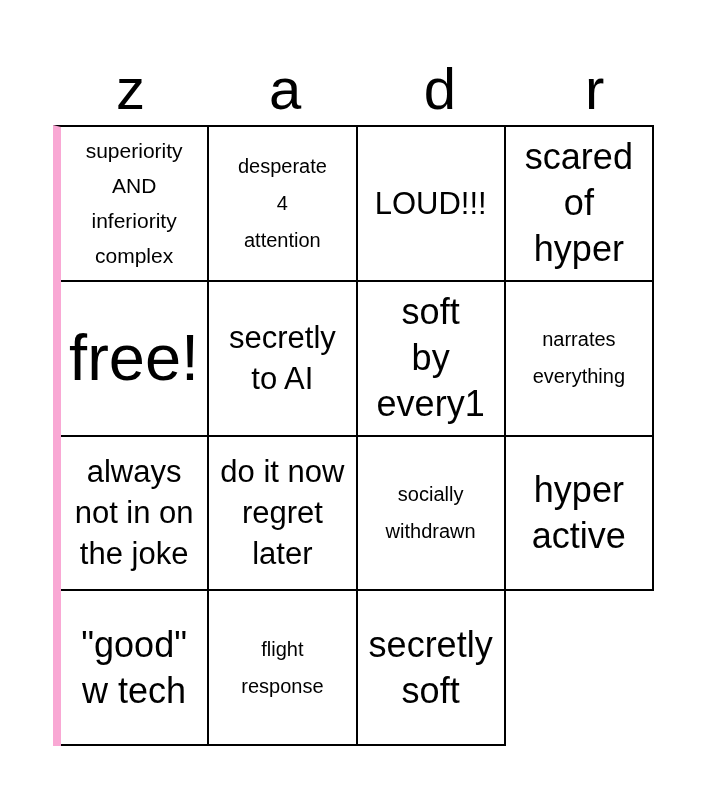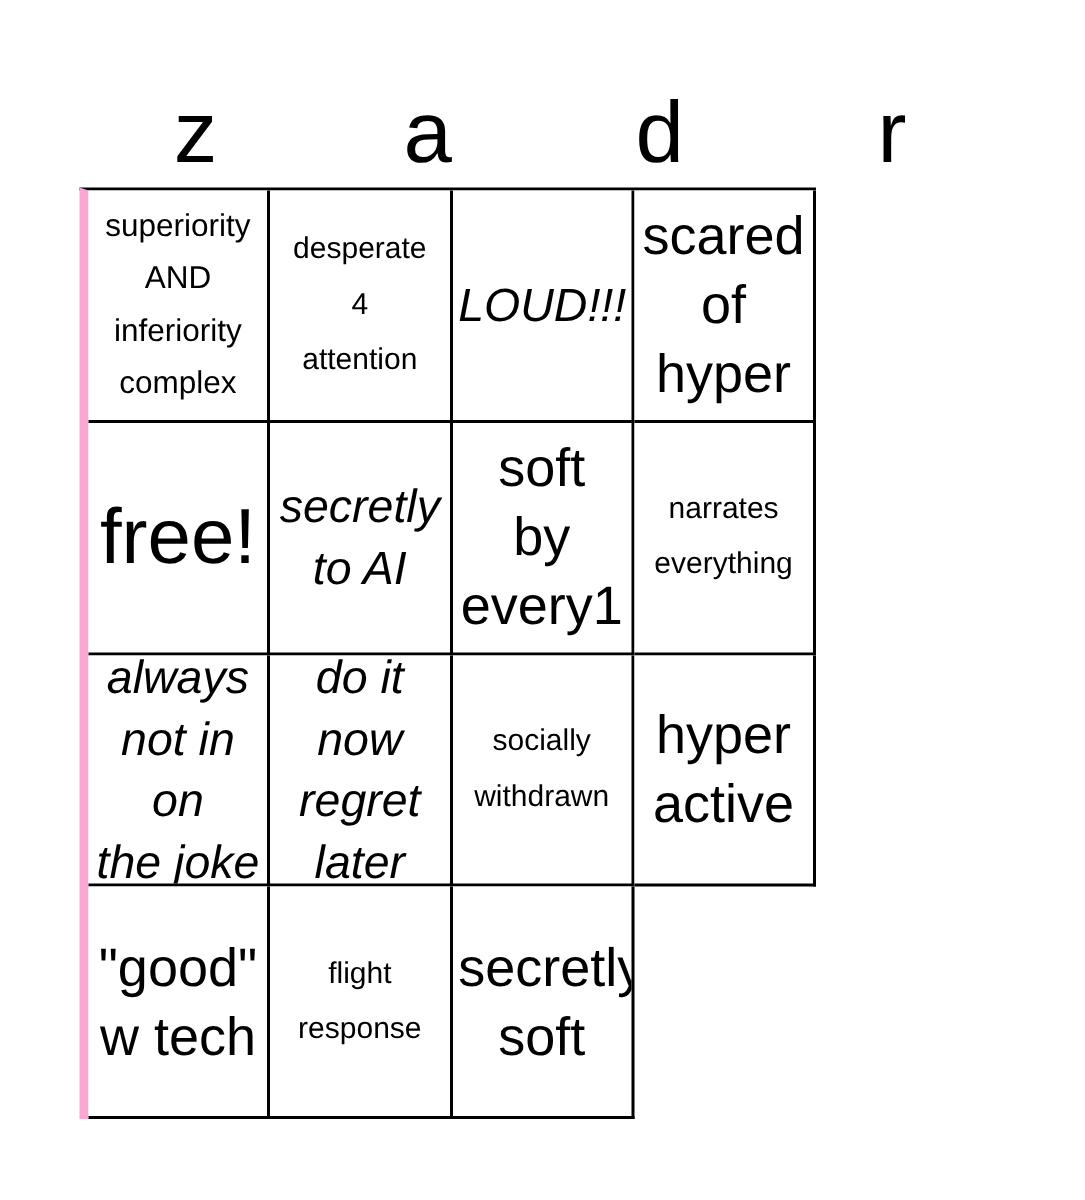--- a/index.html
+++ b/index.html
@@ -38,28 +38,28 @@
     font-weight: 400;
     letter-spacing: 0px;
     color: #000000;
     white-space: pre;
   }
   
   #bingo-grid {
     position: absolute;
     left: 53px;
     top: 125px;
-    width: 491px;
+    width: 601px;
     height: 621px;
     box-sizing: border-box;
     display: grid;
     grid-template-columns: repeat(4, 1fr);
     grid-template-rows: repeat(4, 1fr);
     border-top: 2px solid #000000;
-    border-left: 6px solid #f9a8d4;
+    border-left: 8px solid #f9a8d4;
     background: #ffffff;
   }
   .bingo-cell {
     box-sizing: border-box;
     border-right: 2px solid #000000;
     border-bottom: 2px solid #000000;
     display: flex;
     align-items: center;
     justify-content: center;
     text-align: center;
@@ -70,23 +70,23 @@
   .cell-text {
     display: block;
     width: 100%;
     white-space: pre-line;
     color: #000000;
     font-weight: 400;
   }
   
   .sz-xs .cell-text { font-size: 21px;  line-height: 35px; }
   .sz-sm .cell-text { font-size: 20px;  line-height: 37px; }
-  .sz-md .cell-text { font-size: 31px;  line-height: 41px; font-style: italic; }
+  .sz-md .cell-text { font-size: 31px;  line-height: 41px; }
   .sz-lg .cell-text { font-size: 36px;  line-height: 46px; }
-  .sz-xl .cell-text { font-size: 52px;  line-height: 58px; }
+  .sz-xl .cell-text { font-size: 65px;  line-height: 58px; }
 </style>
 </head>
 <body>
 
 <div id="card">
 
   <div id="header-row">
       <div class="header-letter">z</div>
       <div class="header-letter">a</div>
       <div class="header-letter">d</div>

